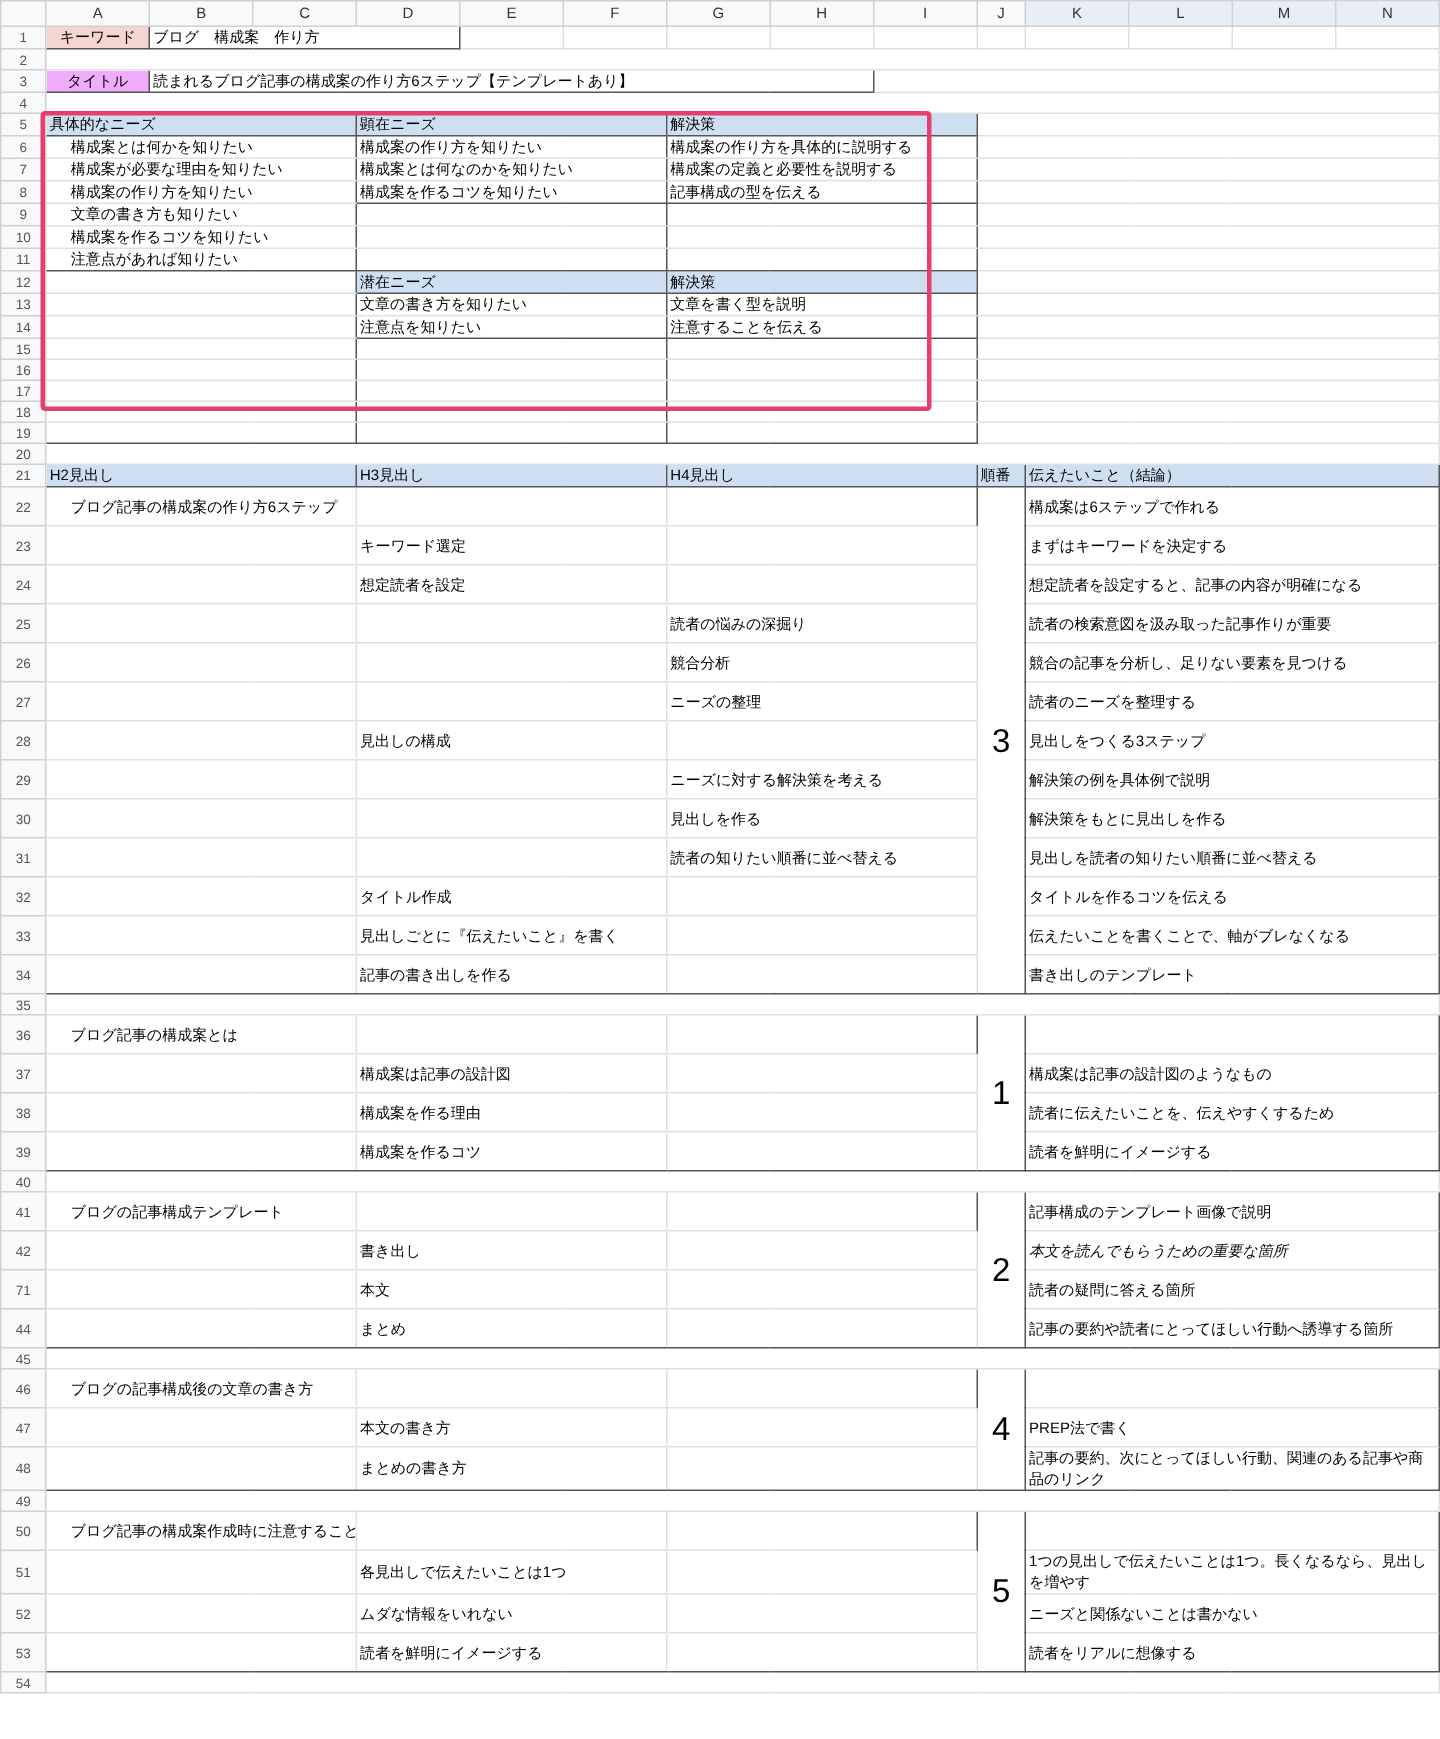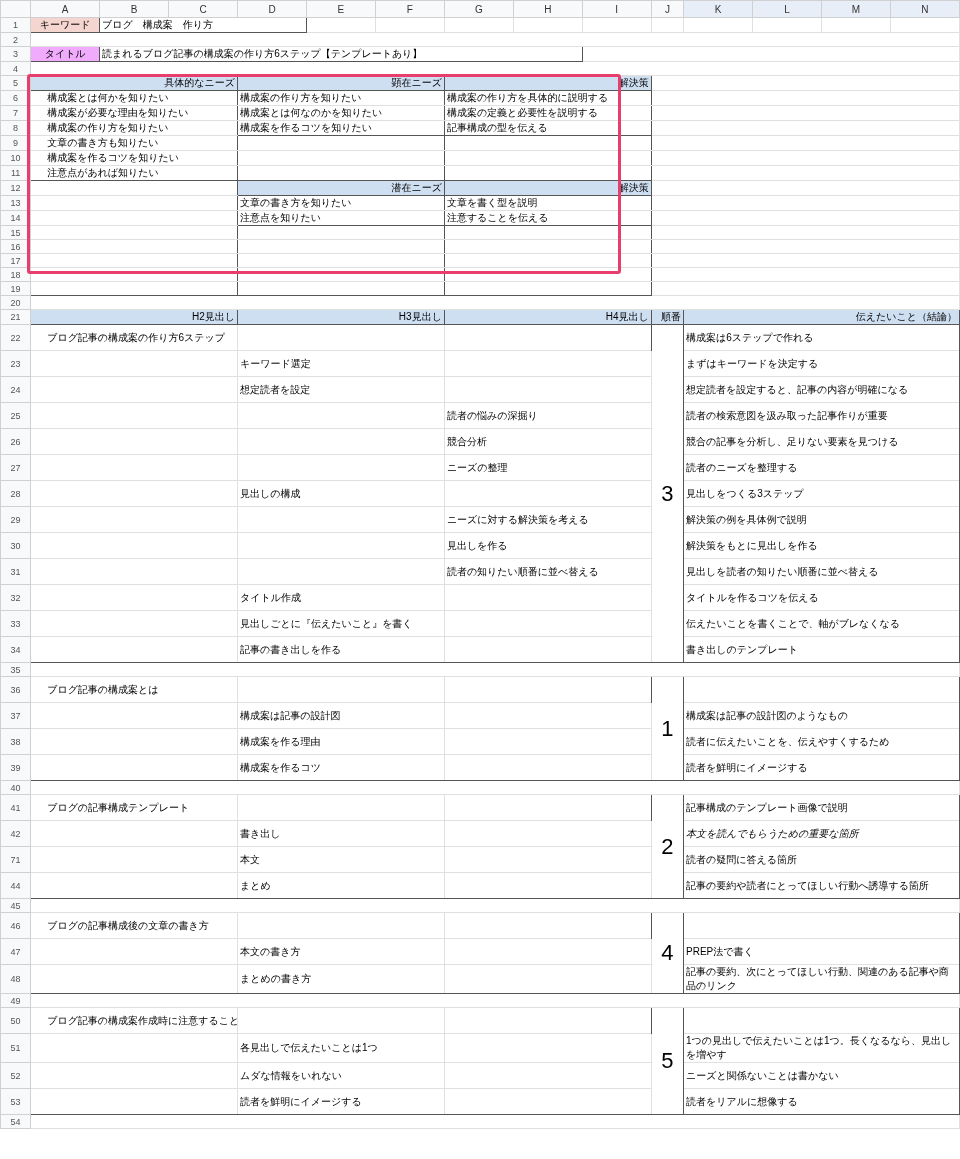--- a/index.html
+++ b/index.html
@@ -40,21 +40,21 @@
     background: #fff;
     height: 14px;
     padding: 0 2px;
     overflow: hidden;
     white-space: nowrap;
     vertical-align: middle;
   }
   .sel-col { background: #e8eef7 !important; }
   .label-key { background: #f5d5d0; text-align: center; font-weight: 500; }
   .label-blue { background: #f0abfc; text-align: center; font-weight: 500; }
-  .header-blue { background: #cfdff2; text-align: right; font-weight: 500; }
+  .header-blue { background: #cfdff2; text-align: left; font-weight: 500; }
   .bordered { border: 1px solid #555; }
   .tall { height: 26px; }
   .dash-b { border-bottom: 1px dashed #555; }
   .dash-r { border-right: 1px dashed #555; }
   .solid-b { border-bottom: 1px solid #555; }
   .solid-r { border-right: 1px solid #555; }
   .solid-l { border-left: 1px solid #555; padding-left: 16px; }
   .big-num { font-size: 22px; text-align: center; vertical-align: middle;}
   .highlight-box {
     position: absolute;

